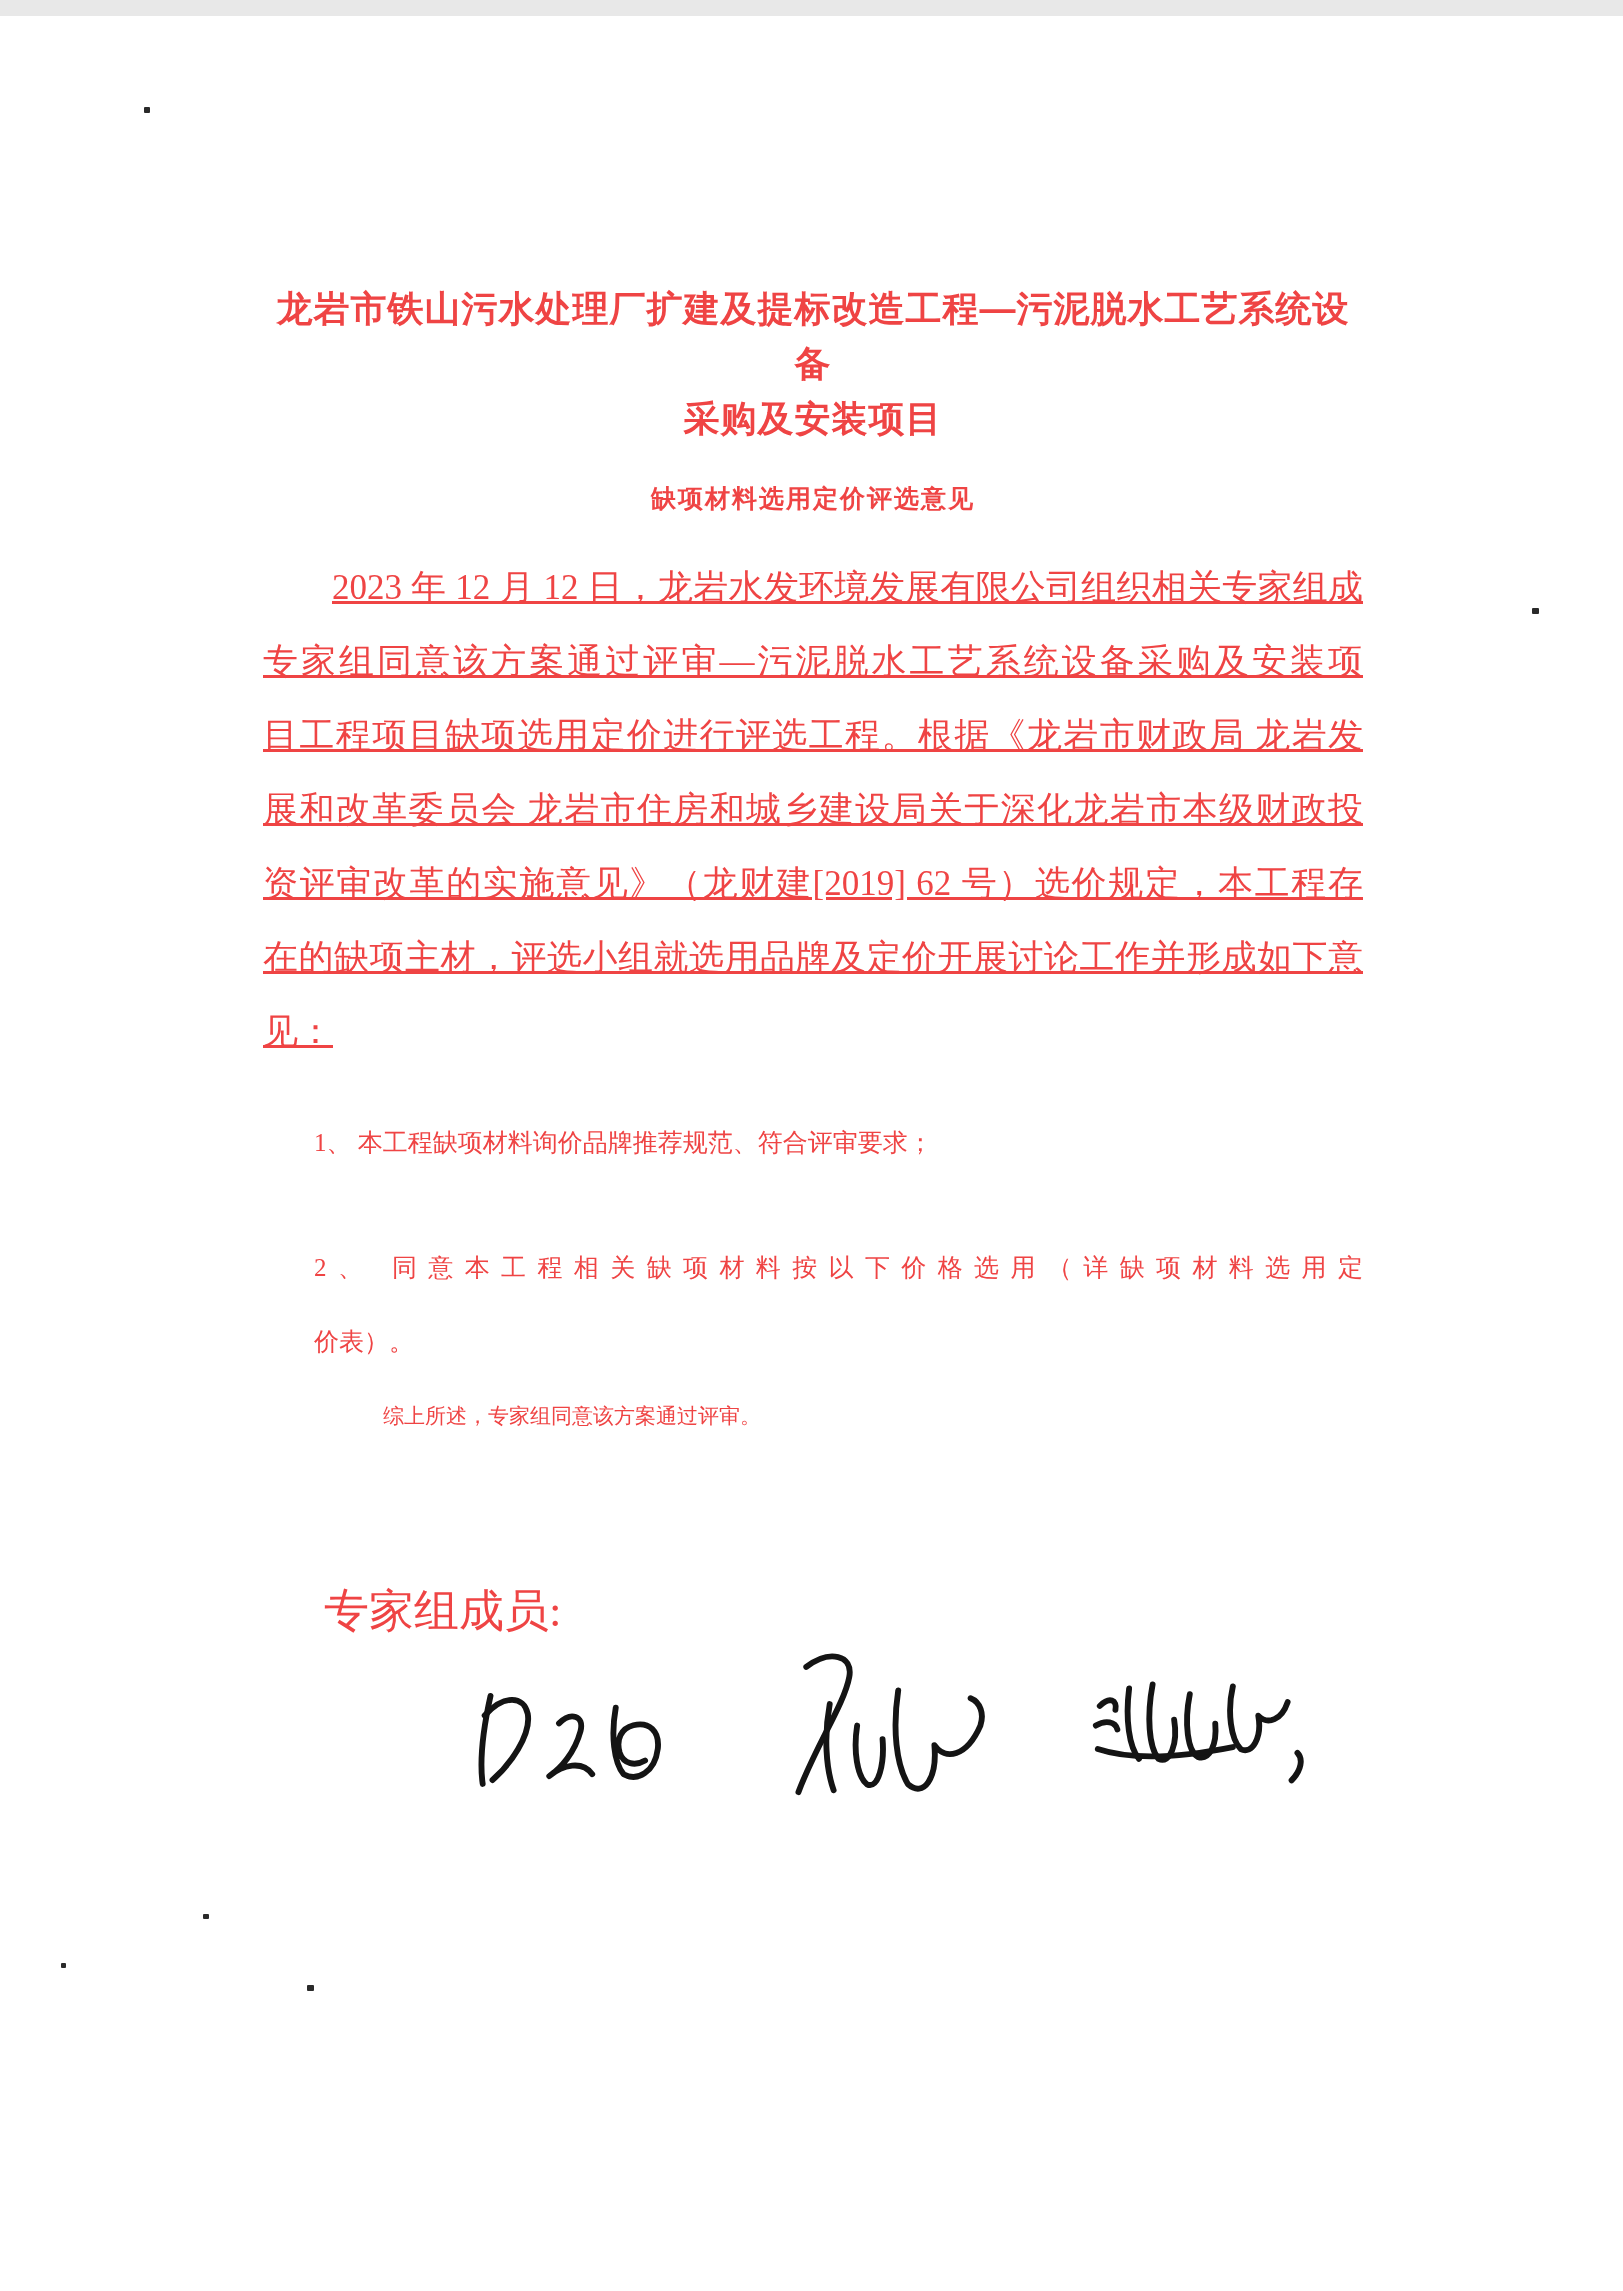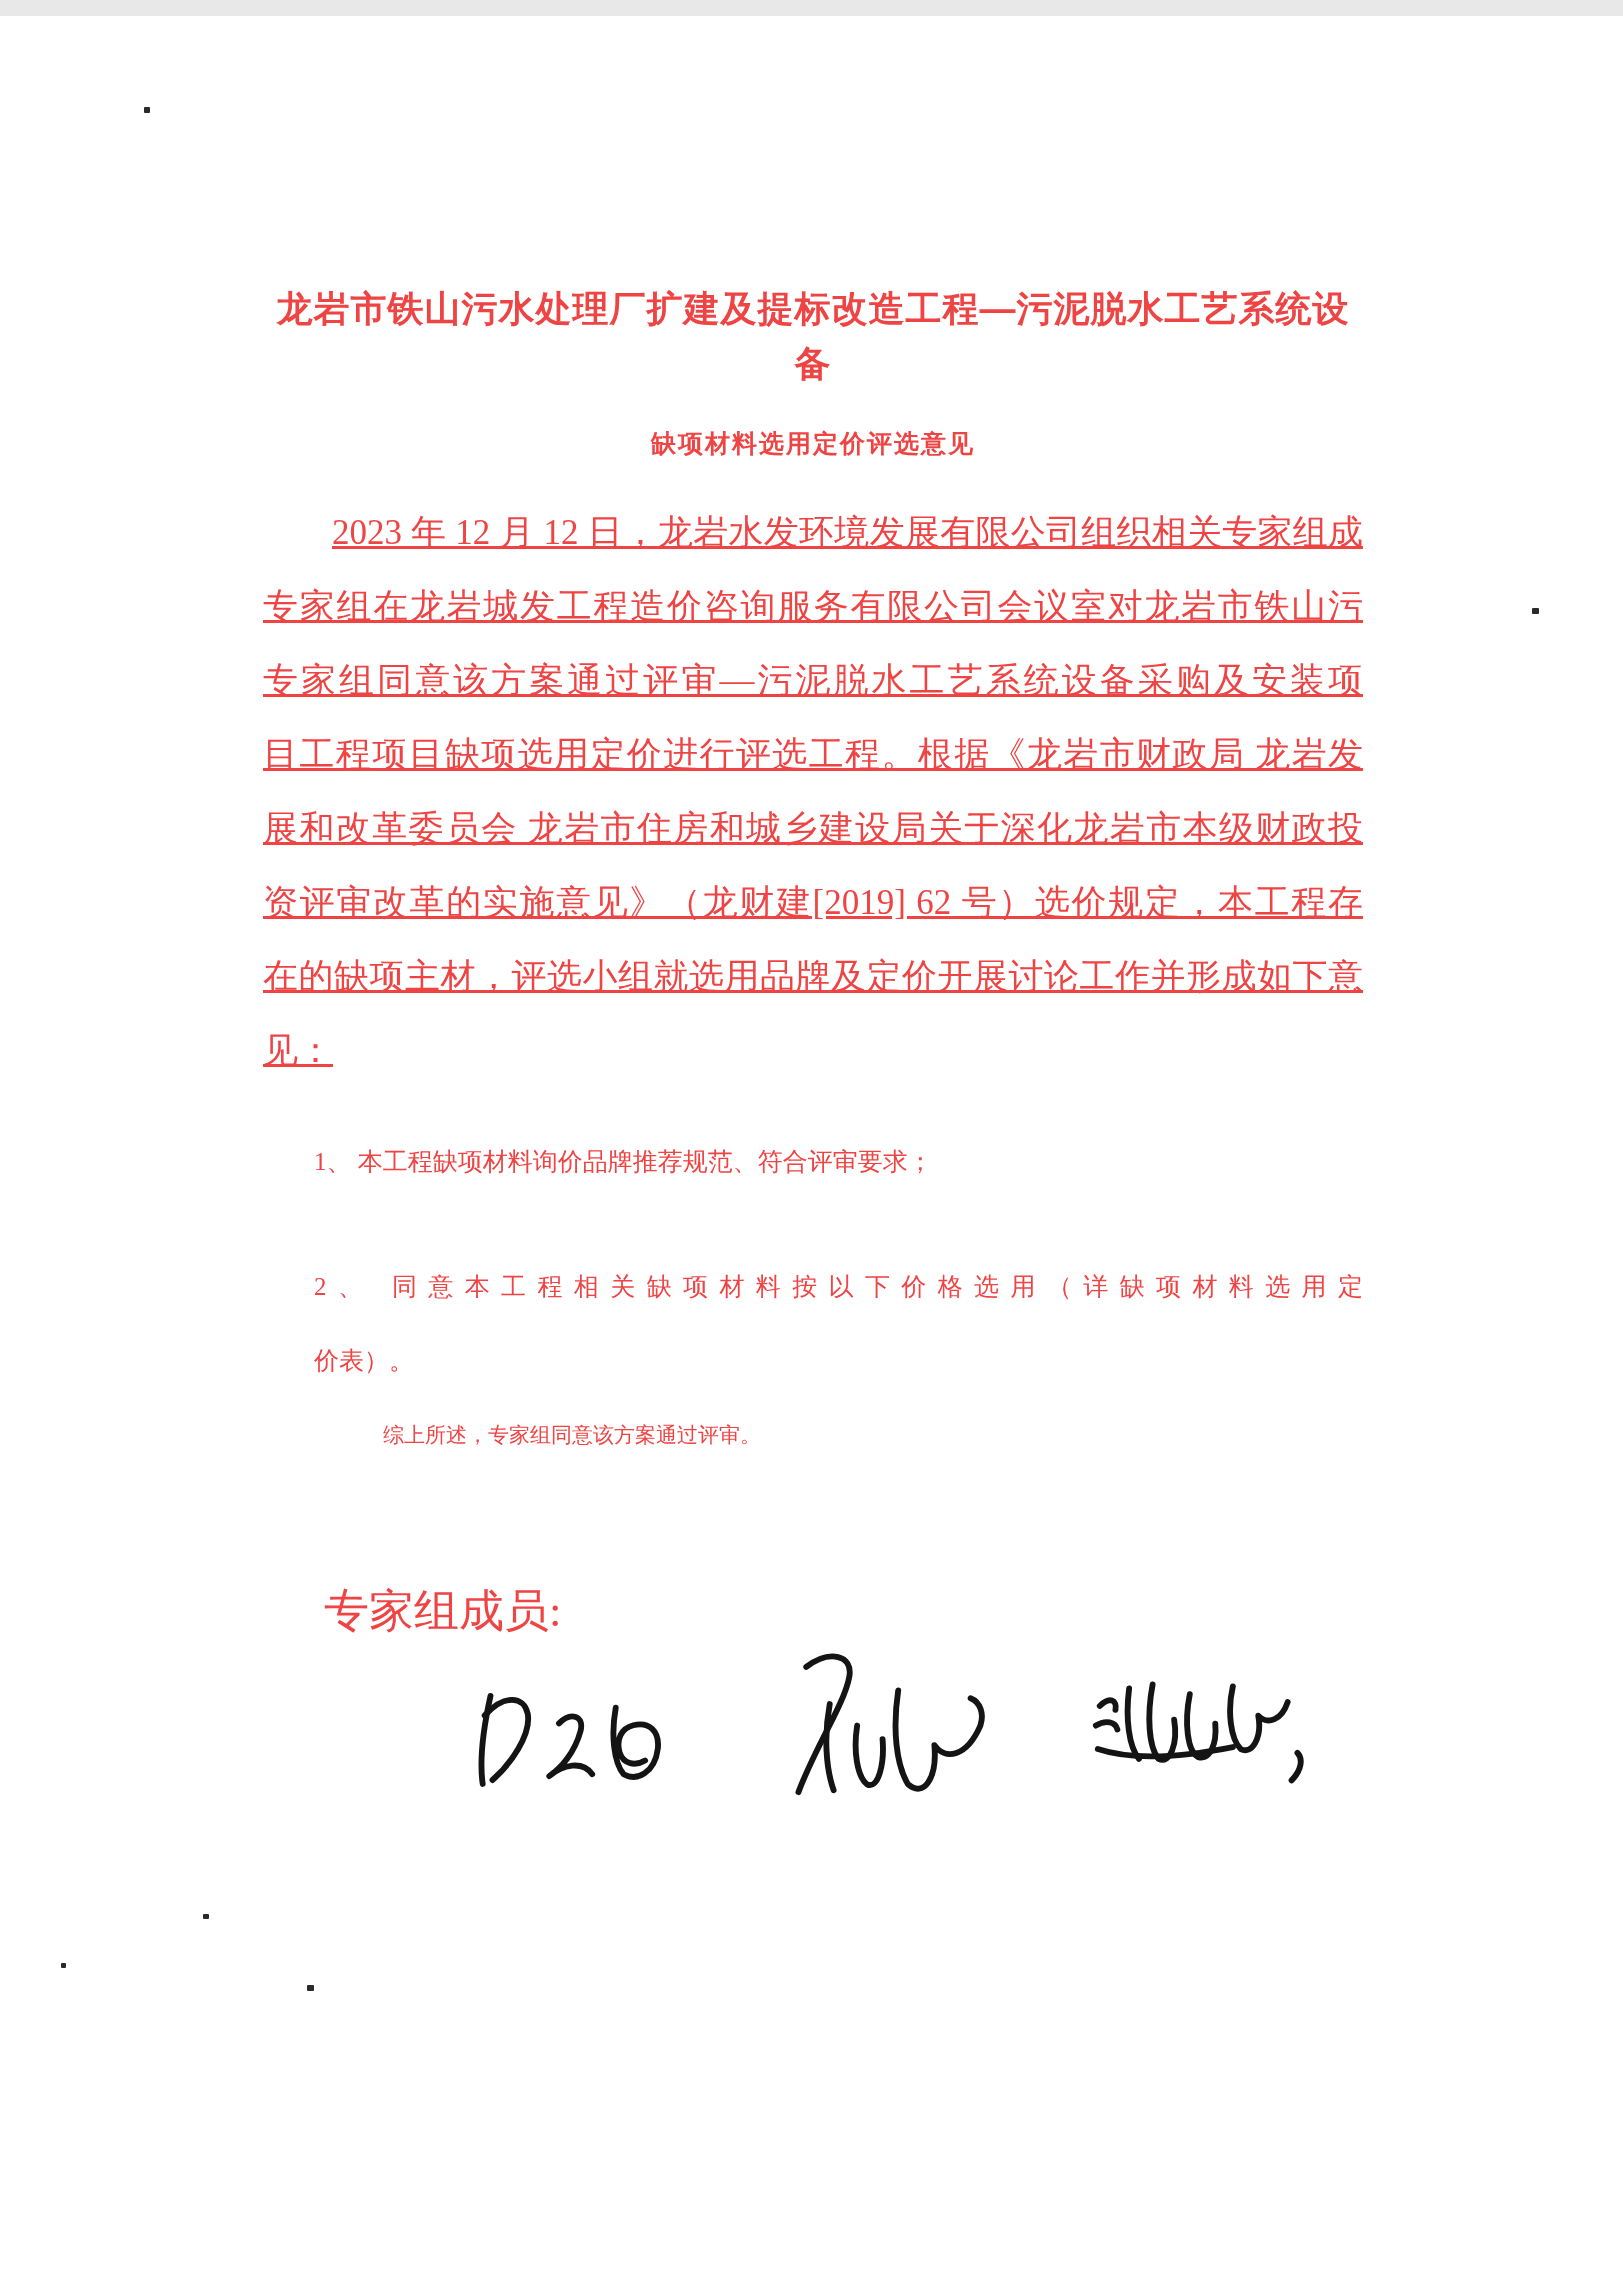--- a/index.html
+++ b/index.html
@@ -96,27 +96,27 @@
 </style>
 </head>
 <body>
 
 <div class="page">
 
   <div class="content">
 
     <div class="title">
       <div>龙岩市铁山污水处理厂扩建及提标改造工程—污泥脱水工艺系统设备</div>
+      <div>采购及安装项目</div>
     </div>
 
     <div class="subtitle">缺项材料选用定价评选意见</div>
 
     <div class="para">
       <div class="tline jline indent2">2023 年 12 月 12 日，龙岩水发环境发展有限公司组织相关专家组成</div>
-      <div class="tline jline">专家组在龙岩城发工程造价咨询服务有限公司会议室对龙岩市铁山污</div>
       <div class="tline jline">专家组同意该方案通过评审—污泥脱水工艺系统设备采购及安装项</div>
       <div class="tline jline">目工程项目缺项选用定价进行评选工程。根据《龙岩市财政局 龙岩发</div>
       <div class="tline jline">展和改革委员会 龙岩市住房和城乡建设局关于深化龙岩市本级财政投</div>
       <div class="tline jline">资评审改革的实施意见》（龙财建[2019] 62 号）选价规定，本工程存</div>
       <div class="tline jline">在的缺项主材，评选小组就选用品牌及定价开展讨论工作并形成如下意</div>
       <div class="tline">见：</div>
     </div>
 
     <div class="item item-first">
       <div class="tline">1、 本工程缺项材料询价品牌推荐规范、符合评审要求；</div>

